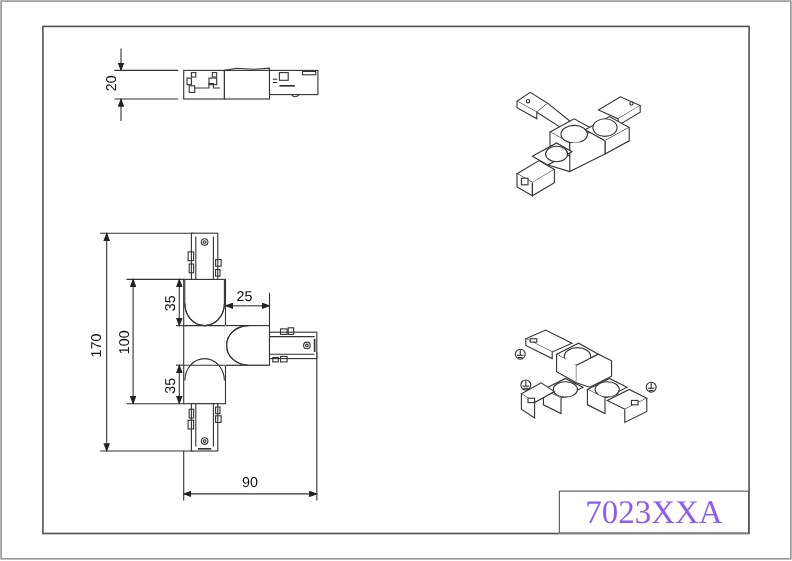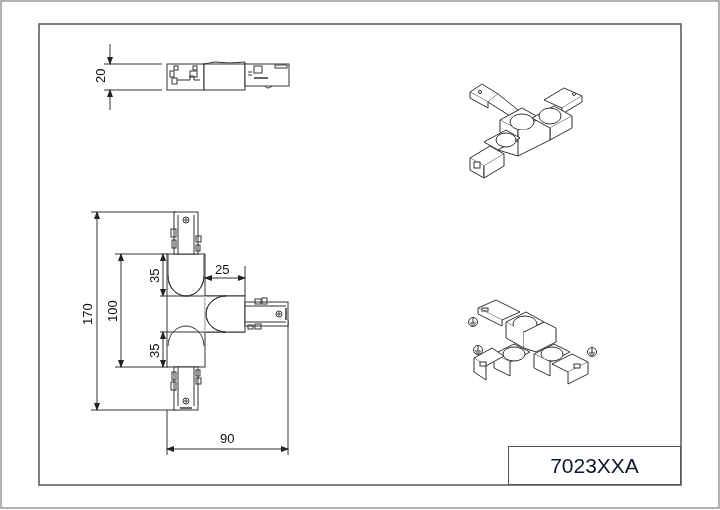--- a/index.html
+++ b/index.html
@@ -1,20 +1,20 @@
 <!DOCTYPE html>
 <html><head>
 <meta charset="utf-8">
 <style>
   html, body { margin:0; padding:0; background:#ffffff; }
   body { width:720px; height:510px; position:relative; overflow:hidden; font-family:"Liberation Sans", sans-serif; }
   svg { position:absolute; left:0; top:0; }
   .dimtext { font-family:"Liberation Sans", sans-serif; font-size:13px; fill:#111; }
   .title-box { position:absolute; left:508px; top:446px; width:173px; height:39px; box-sizing:border-box; border:1.5px solid #555; background:#fff; display:flex; align-items:center; justify-content:center; }
-  .title-text { font-family:Liberation Sans, sans-serif; font-size:21px; color:#0f172a; letter-spacing:0px; }
+  .title-text { font-family:Liberation Serif, serif; font-size:30px; color:#8b5cf6; letter-spacing:0px; }
 </style>
 </head>
 <body>
 
 <svg width="720" height="510" viewBox="0 0 720 510" xmlns="http://www.w3.org/2000/svg">
   <defs>
     <marker id="arr" markerWidth="8" markerHeight="6" refX="7" refY="3" orient="auto" markerUnits="userSpaceOnUse">
       <path d="M0,0 L8,3 L0,6 Z" fill="#222"></path>
     </marker>
     <marker id="arrs" markerWidth="8" markerHeight="6" refX="1" refY="3" orient="auto" markerUnits="userSpaceOnUse">

